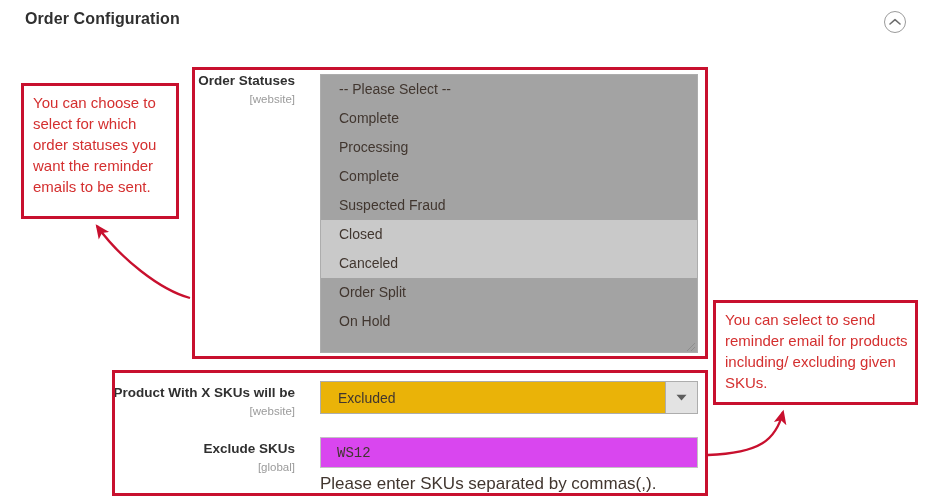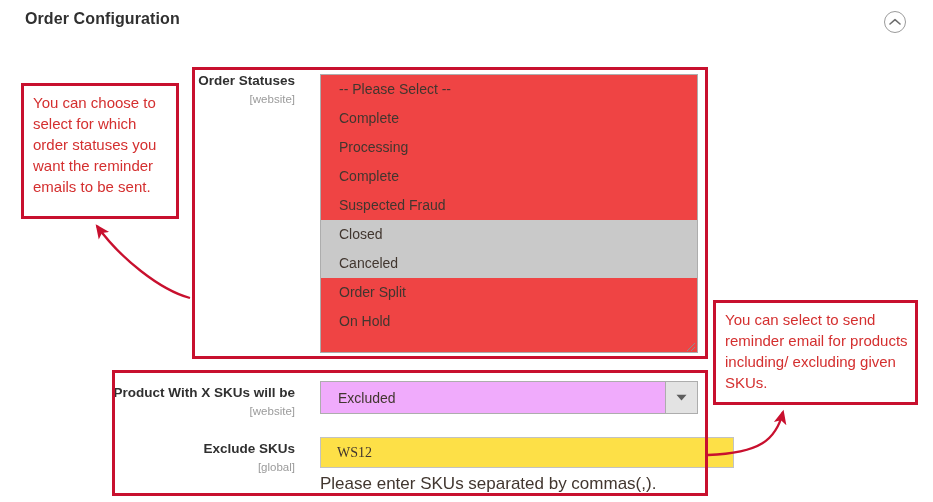--- a/index.html
+++ b/index.html
@@ -73,21 +73,21 @@
 
   
   .multiselect {
     position: absolute;
     left: 320px;
     top: 74px;
     width: 378px;
     height: 279px;
     box-sizing: border-box;
     border: 1px solid #adadad;
-    background: #ef4444;
+    background: #a3a3a3;
     overflow: hidden;
   }
   .ms-option {
     height: 29px;
     line-height: 29px;
     padding: 0 0 0 18px;
     font-size: 14px;
     color: #41362f;
     white-space: nowrap;
     box-sizing: border-box;
@@ -105,21 +105,21 @@
 
   
   .select-box {
     position: absolute;
     left: 320px;
     top: 381px;
     width: 378px;
     height: 33px;
     box-sizing: border-box;
     border: 1px solid #adadad;
-    background: #f0abfc;
+    background: #eab308;
     display: flex;
     align-items: stretch;
   }
   .select-value {
     flex: 1;
     display: flex;
     align-items: center;
     padding-left: 17px;
     font-size: 14px;
     color: #41362f;
@@ -133,26 +133,26 @@
     display: flex;
     align-items: center;
     justify-content: center;
   }
 
   
   .text-input {
     position: absolute;
     left: 320px;
     top: 437px;
-    width: 414px;
+    width: 378px;
     height: 31px;
     box-sizing: border-box;
     border: 1px solid #c2c2c2;
-    background: #fde047;
-    font-family: Liberation Serif, serif;
+    background: #d946ef;
+    font-family: Liberation Mono, monospace;
     font-size: 14px;
     color: #41362f;
     padding-left: 16px;
     outline: none;
   }
   .field-note {
     position: absolute;
     left: 320px;
     top: 474px;
     font-size: 17px;

